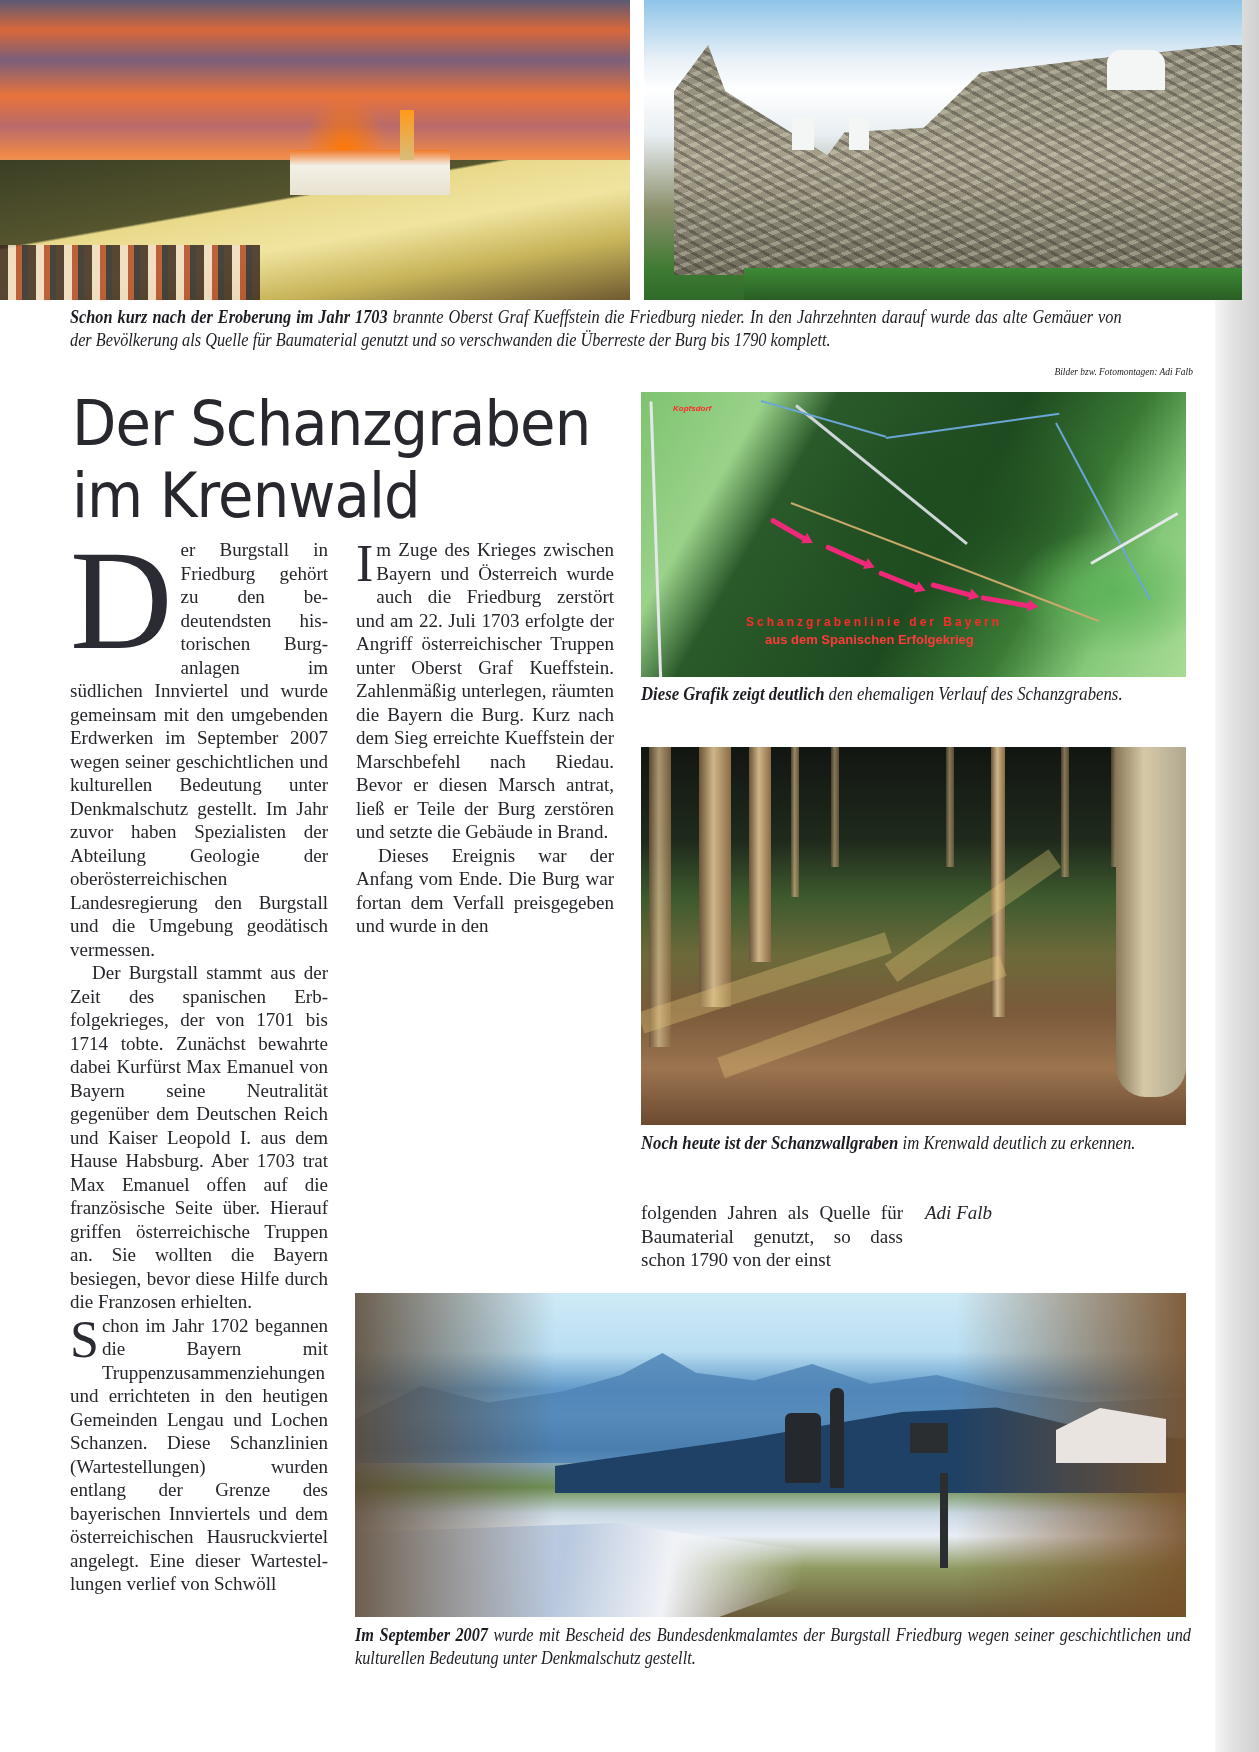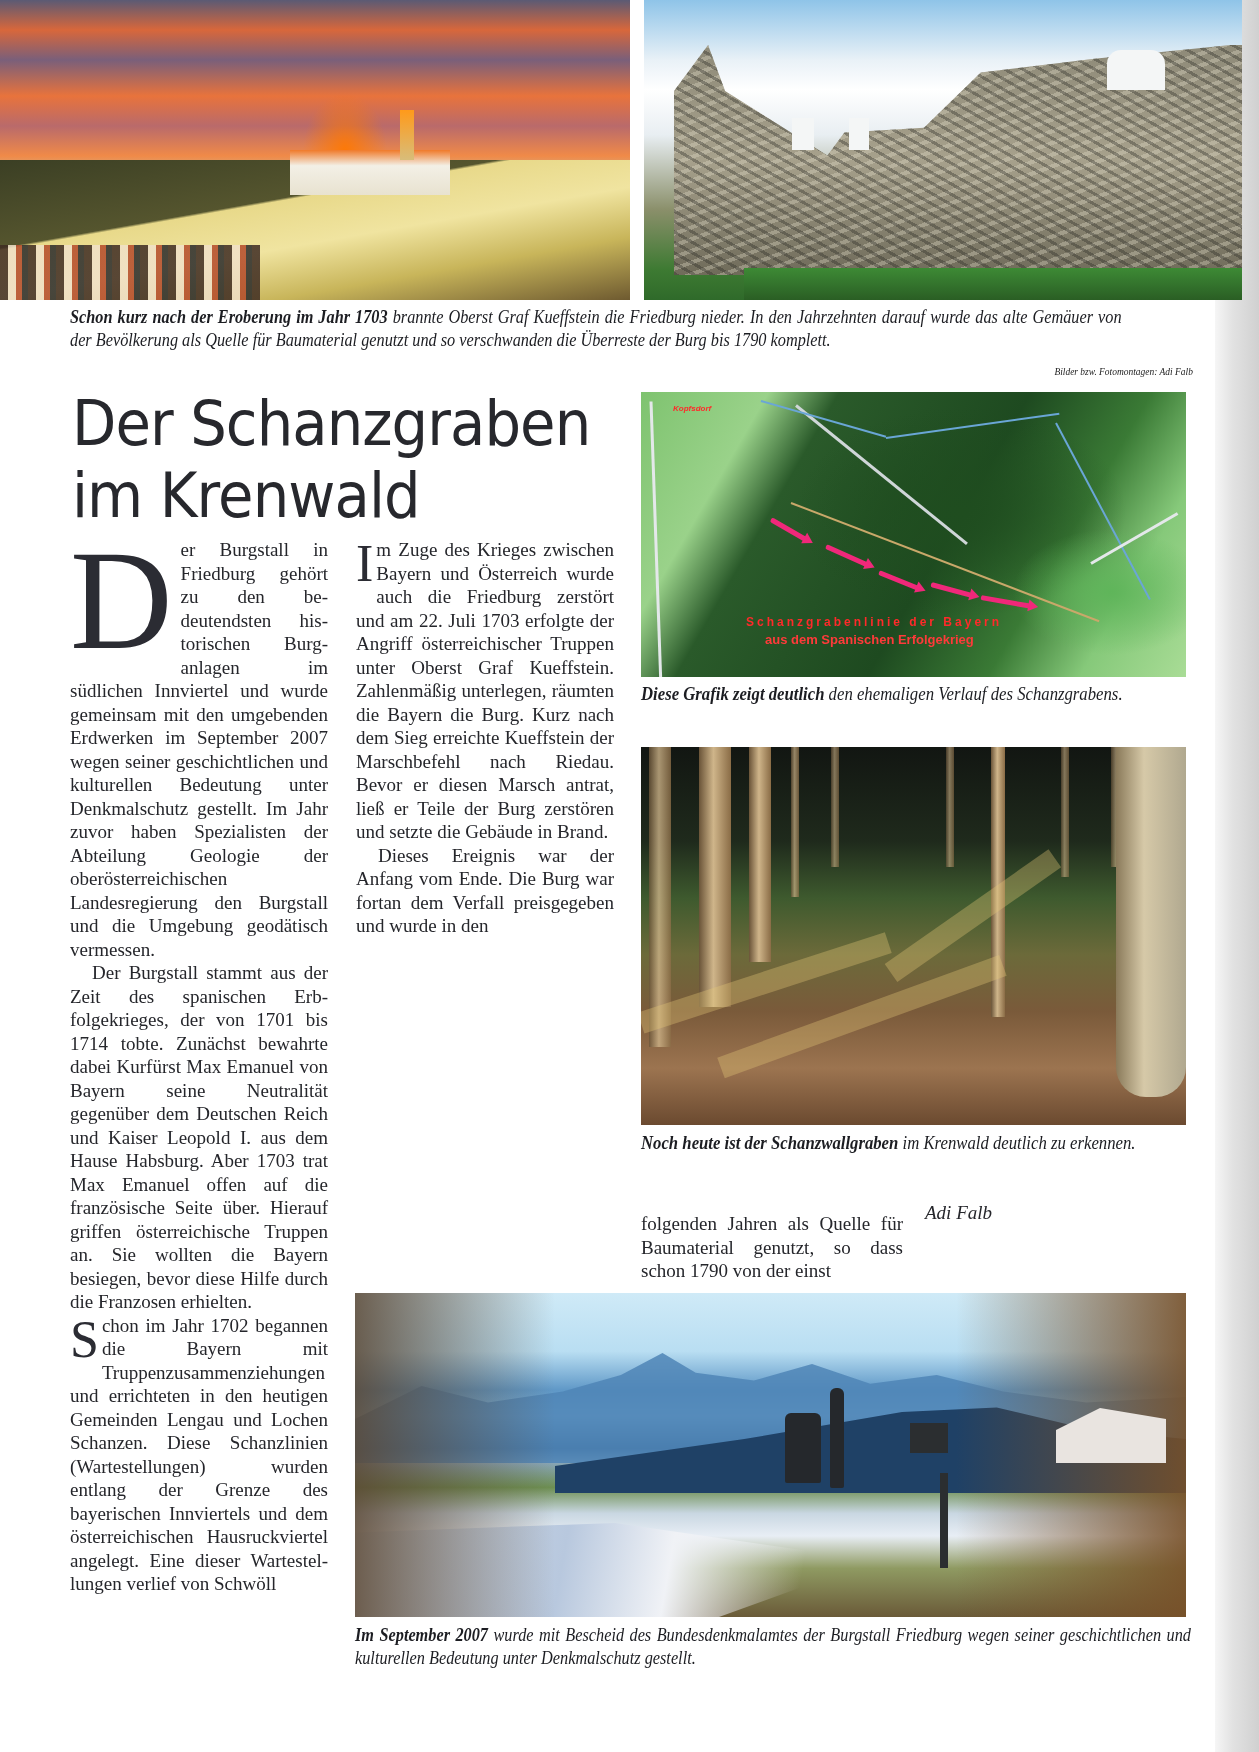--- a/index.html
+++ b/index.html
@@ -234,21 +234,21 @@
   <div class="tree" style="left:470px;width:10px;height:120px;opacity:0.6;"></div>
   <div class="tree" style="left:475px;width:70px;height:350px;border-radius:0 0 30px 30px;background:linear-gradient(to right,#8a7a5a,#d6c9a8 40%,#b0a88f);"></div>
   <div class="sun-streak" style="left:0;top:265px;width:260px;transform:rotate(-18deg);"></div>
   <div class="sun-streak" style="left:80px;top:310px;width:300px;transform:rotate(-20deg);"></div>
   <div class="sun-streak" style="left:250px;top:215px;width:200px;transform:rotate(-35deg);"></div>
 </div>
 <div class="caption" style="left:641px;top:1131px;width:618px;font-size:19px;">
   <b>Noch heute ist der Schanzwallgraben</b><span> im Krenwald deutlich zu erkennen.</span>
 </div>
 
-<div class="col" style="left:641px;top:1201px;width:262px;margin-top:11px;">
+<div class="col" style="left:641px;top:1201px;width:262px;">
   <p>folgenden Jahren als Quelle für Baumaterial genutzt, so dass schon 1790 von der einst</p>
 </div>
 <div class="col" style="left:925px;top:1201px;width:262px;">
   <p style="font-style:italic;">Adi Falb</p>
 </div>
 
 <div class="photo photo-panorama">
   <div class="mountains"></div>
   <div class="hill-dark"></div>
   <div class="snow-path"></div>

